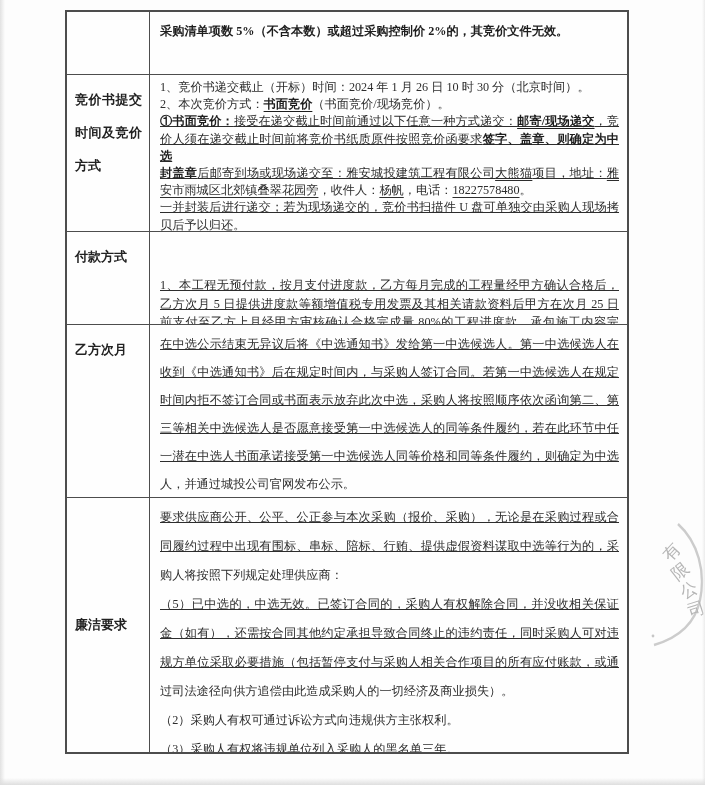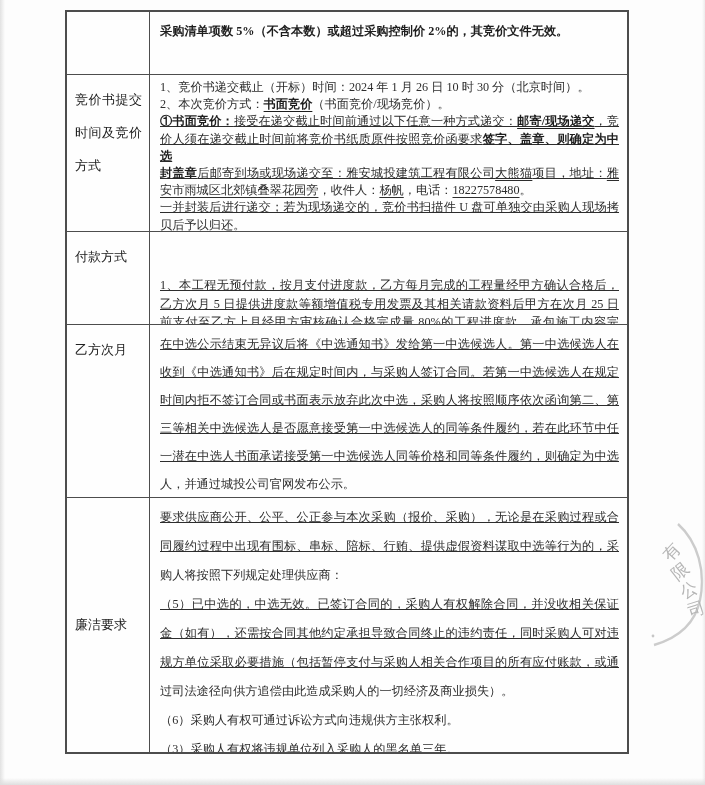--- a/index.html
+++ b/index.html
@@ -12,21 +12,21 @@
   .doc-table {
     position:absolute; left:65px; top:10px; width:564px; height:744px;
     box-sizing:border-box; border:2px solid #4d4d4d;
     display:grid; grid-template-columns:83px 1fr;
     grid-template-rows:63px 157px 93px 173px 1fr;
     background:#fefefe;
   }
   .cell { box-sizing:border-box; overflow:hidden; }
   .label-cell {
     border-right:1.2px solid #4d4d4d; border-bottom:1.2px solid #4d4d4d;
-    font-weight:normal; font-size:13px; line-height:33px;
+    font-weight:bold; font-size:13px; line-height:33px;
     padding:8px 7px 0 8px; text-align:justify; color:#222;
   }
   .content-cell { border-bottom:1.2px solid #4d4d4d; padding:4px 8px 0 10px; font-size:12.2px; }
   .last-row { border-bottom:none; }
   .vcenter { display:flex; align-items:center; padding-top:0; line-height:20px; }
   .c1 { padding-top:11px; line-height:17px; }
   .c2 { padding-top:4px;  line-height:17.2px; }
   .c3 { padding-top:4px;  line-height:18.5px;margin-top:40px; }
   .c4 { padding-top:5px;  line-height:28px; }
   .c5 { padding-top:5px;  line-height:29px; }
@@ -83,21 +83,21 @@
 
   <div class="cell label-cell last-row vcenter">廉洁要求</div>
   <div class="cell content-cell c5 last-row">
       <div class="line just"><span>要求供应商公开、公平、公正参与本次采购（报价、采购），无论是在采购过程或合</span></div>
       <div class="line just"><span>同履约过程中出现有围标、串标、陪标、行贿、提供虚假资料谋取中选等行为的，采</span></div>
       <div class="line"><span>购人将按照下列规定处理供应商：</span></div>
       <div class="line just"><span>（5）已中选的，中选无效。已签订合同的，采购人有权解除合同，并没收相关保证</span></div>
       <div class="line just"><span>金（如有），还需按合同其他约定承担导致合同终止的违约责任，同时采购人可对违</span></div>
       <div class="line just"><span>规方单位采取必要措施（包括暂停支付与采购人相关合作项目的所有应付账款，或通</span></div>
       <div class="line"><span>过司法途径向供方追偿由此造成采购人的一切经济及商业损失）。</span></div>
-      <div class="line"><span>（6）采购人有权可通过诉讼方式向违规供方主张权利。</span></div>
+      <div class="line"><span>（2）采购人有权可通过诉讼方式向违规供方主张权利。</span></div>
       <div class="line"><span>（3）采购人有权将违规单位列入采购人的黑名单三年。</span></div>
     </div>
 </div>
 
 <svg class="seal" width="66" height="150" viewBox="0 0 66 150">
   <path d="M 38 14 C 58 32 66 62 60 90 C 55 114 38 128 14 135" fill="none" stroke="#b5b5b5" stroke-width="2.4" opacity="0.8"></path>
   <text x="30" y="52" font-size="17" fill="#a9a9a9" transform="rotate(-47 30 52)">有</text>
   <text x="37" y="71" font-size="17" fill="#a9a9a9" transform="rotate(-38 37 71)">限</text>
   <text x="44" y="89" font-size="17" fill="#a9a9a9" transform="rotate(-28 44 89)">公</text>
   <text x="50" y="107" font-size="17" fill="#a9a9a9" transform="rotate(-18 50 107)">司</text>

